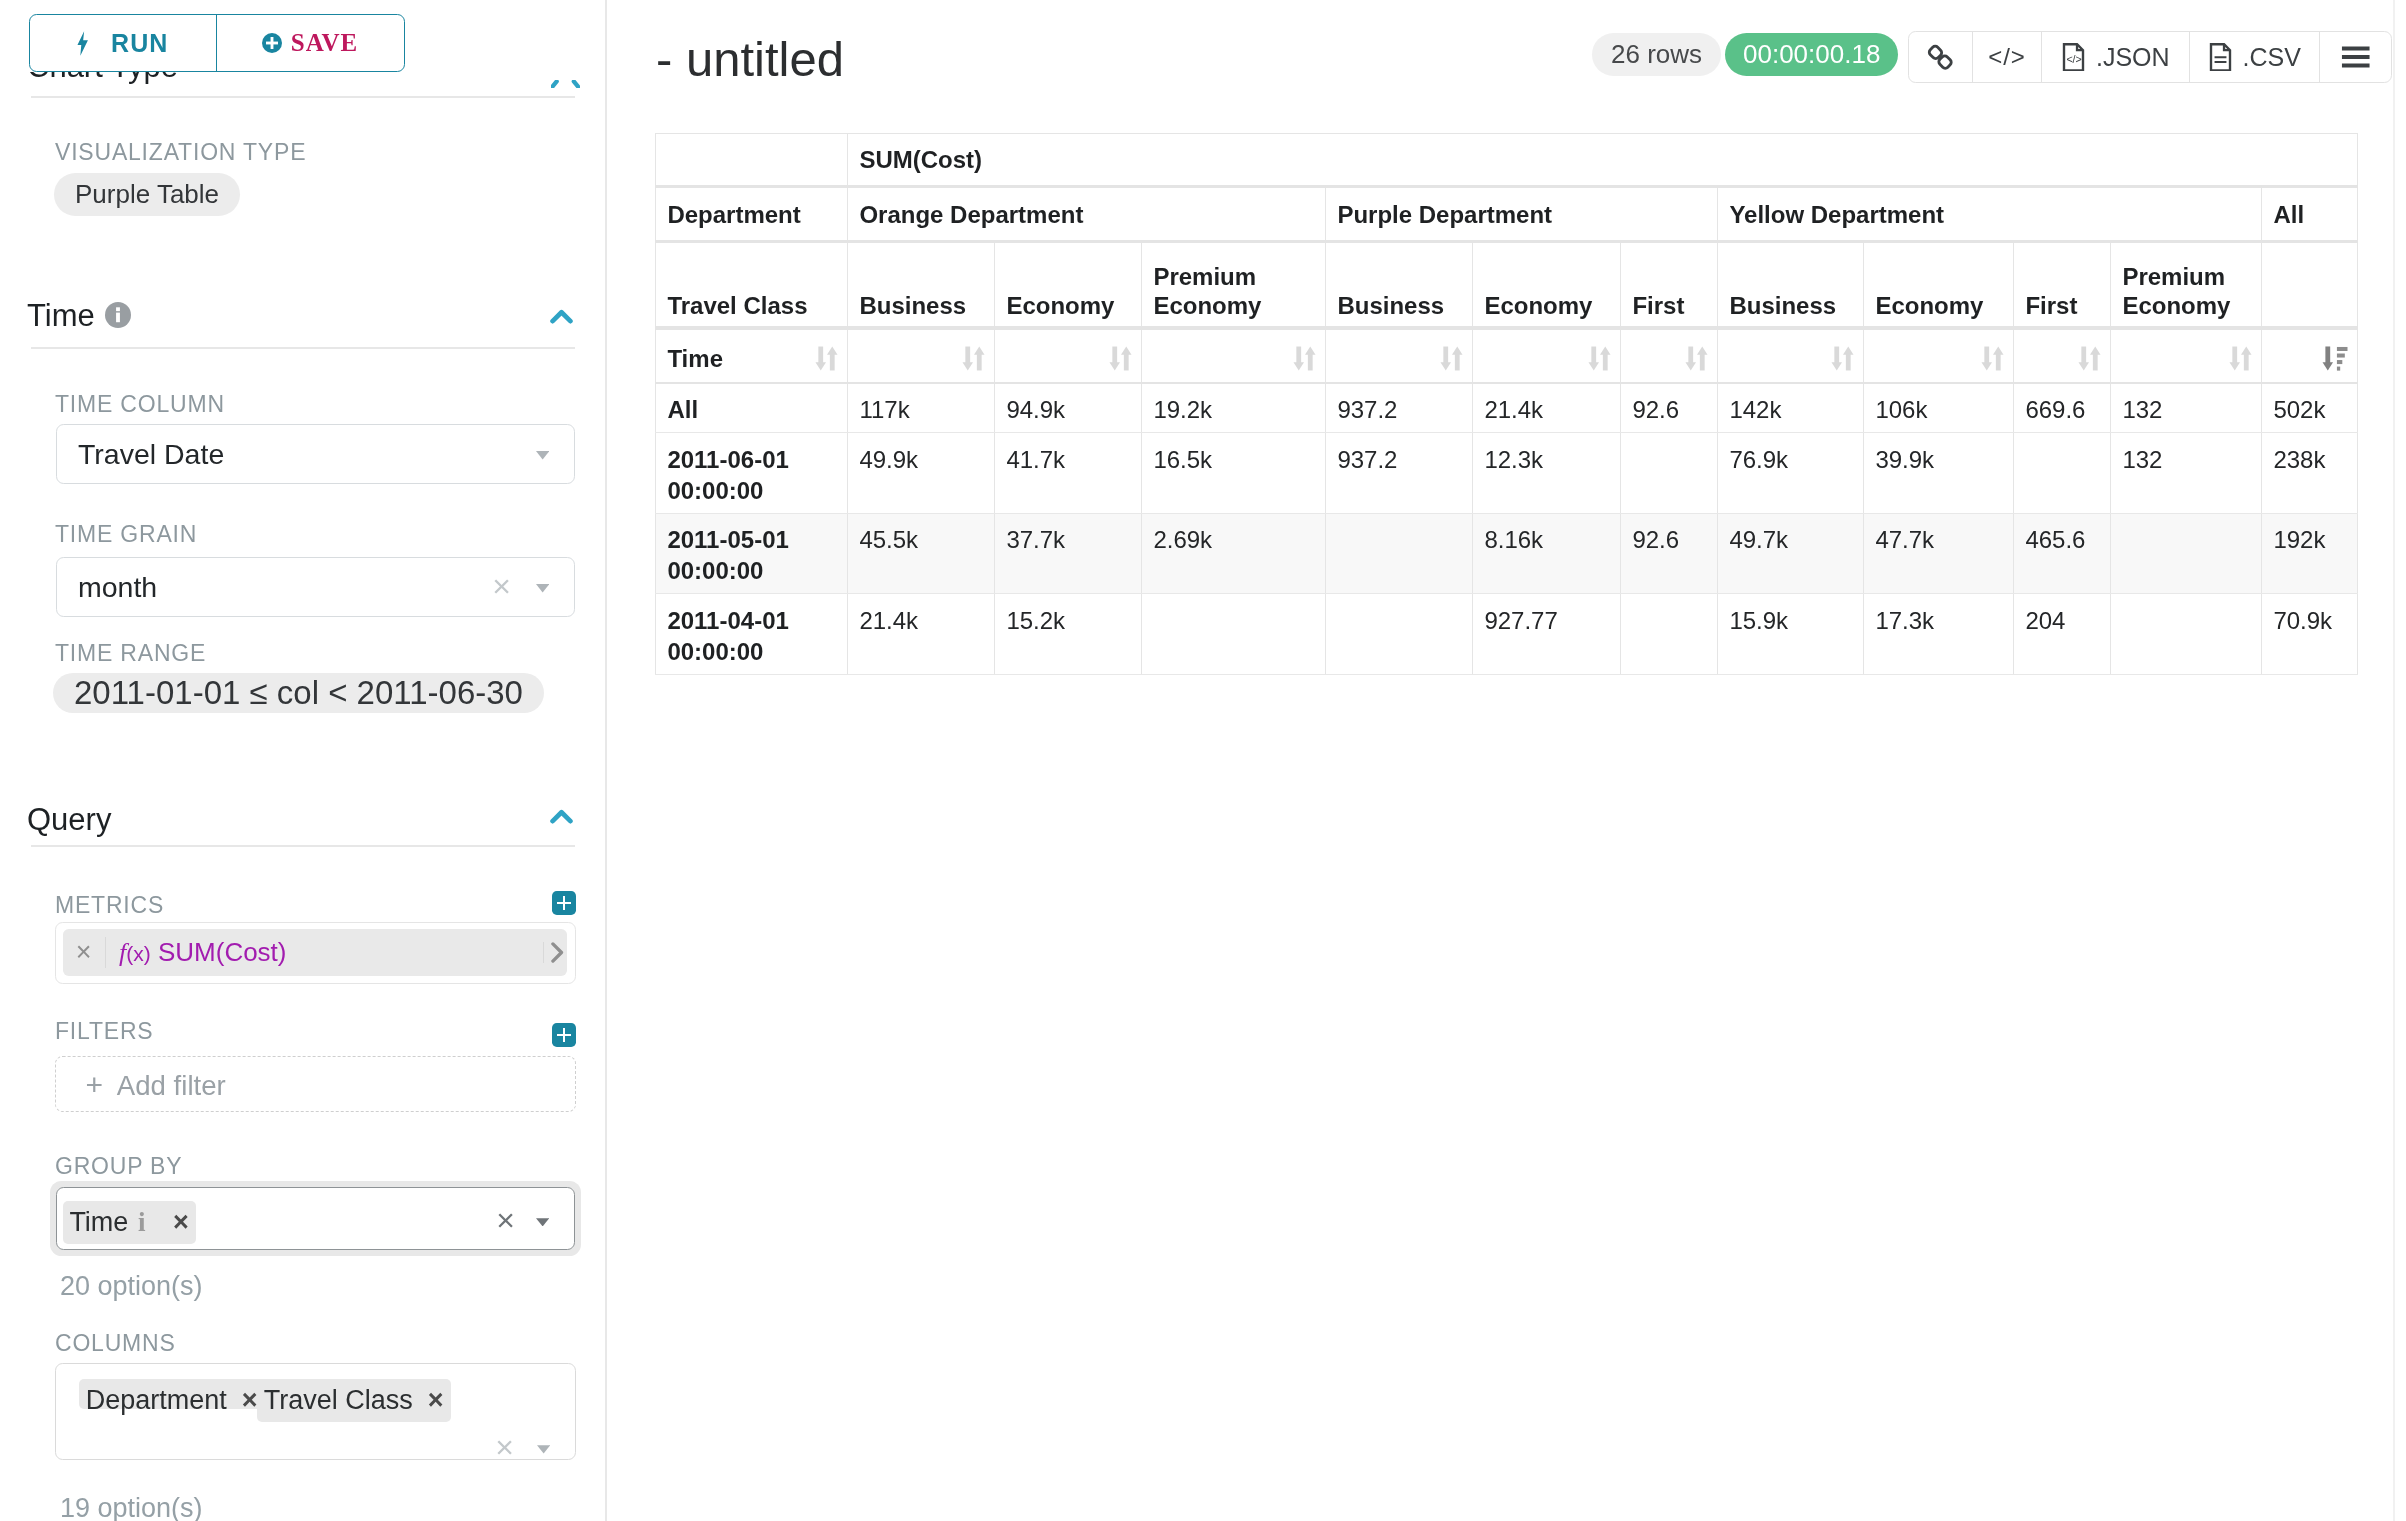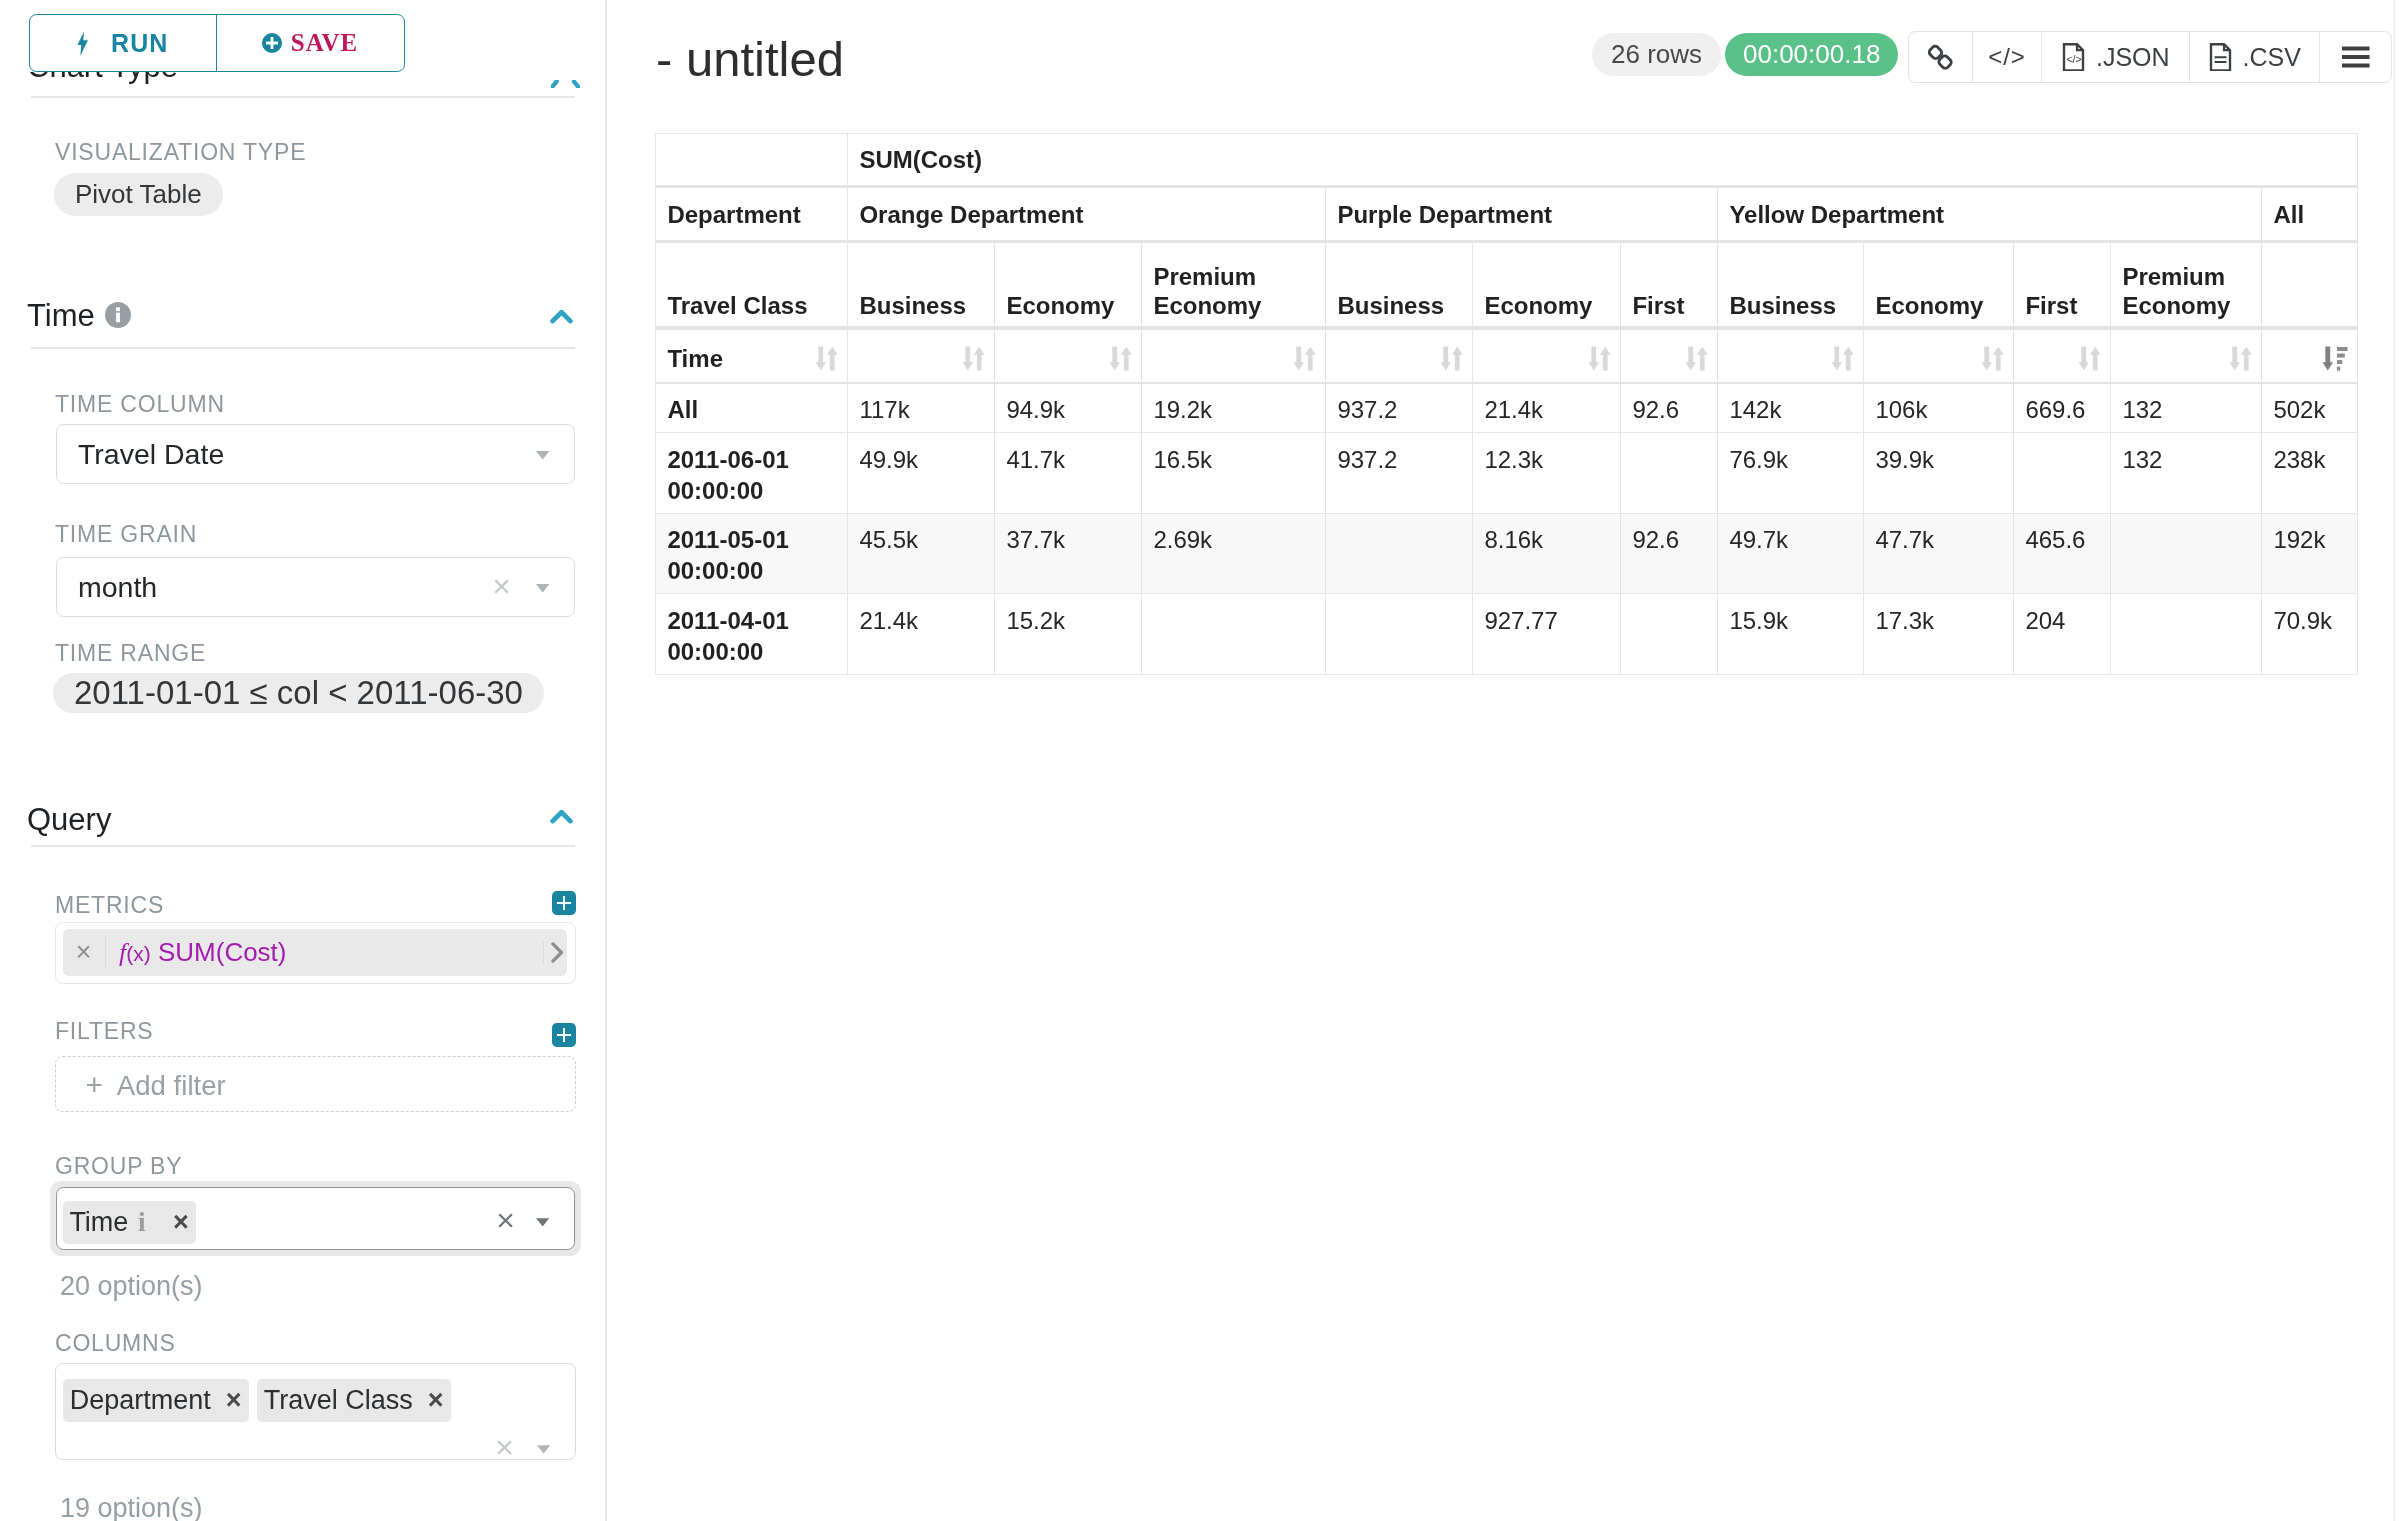--- a/index.html
+++ b/index.html
@@ -76,21 +76,21 @@
           <rect x="4.2" y="9" width="12.6" height="3" fill="#fff"></rect>
           <rect x="9" y="4.2" width="3" height="12.6" fill="#fff"></rect>
         </svg>
       <span style="margin-left:9px; font-size:25px; font-weight:700; letter-spacing:1px; color:#be185d;font-family:Liberation Serif, serif;">SAVE</span>
     </div>
   </div>
 
   <div class="hr" style="top:96px;"></div>
 
   <div class="label" style="top:139px;">VISUALIZATION TYPE</div>
-  <div class="pill" style="left:54px; top:173px; height:43px; line-height:43px; border-radius:21.4px; padding:0 21px;">Pivot Table</div>
+  <div class="pill" style="left:54px; top:173px; height:43px; line-height:43px; border-radius:21.4px; padding:0 21px;">Purple Table</div>
 
   <div class="sect-title" style="top:298px;">Time</div>
   <svg class="abs" style="left:105px; top:302px;" width="26" height="26" viewBox="0 0 27 27">
       <circle cx="13.5" cy="13.5" r="13.5" fill="#999ea2"></circle>
       <rect x="11.5" y="11" width="4" height="10" fill="#fff"></rect>
       <rect x="11.5" y="5.5" width="4" height="4" fill="#fff"></rect>
     </svg>
   <div class="chev" style="left:550px; top:309px;">
       <svg width="23" height="15" viewBox="0 0 24 16">
         <polyline points="2.5,13 12,3.5 21.5,13" fill="none" stroke="#2fa3c5" stroke-width="5" stroke-linecap="round" stroke-linejoin="round"></polyline>
@@ -150,21 +150,21 @@
     <div class="tag" style="left:5.7px; top:13.3px; height:43px; line-height:43px; padding:0 7.6px 0 6.7px;">Time<span style="color:#9b9b9b; font-weight:700; font-family:'Liberation Serif',serif; margin-left:9.5px;">i</span><span style="font-weight:700; color:#4a4a4a; margin-left:27.6px;">×</span></div>
     <div class="xclear" style="right:59px; top:14.3px; color:#6f7478;">×</div>
     <svg class="caret" style="right:25px; top:29.5px;" width="15" height="9.5" viewBox="0 0 16 10">
         <path d="M0 0 L16 0 L8 10 Z" fill="#6f7478"></path>
       </svg>
   </div>
   <div class="opts" style="top:1271px;">20 option(s)</div>
 
   <div class="label" style="top:1330px;">COLUMNS</div>
   <div class="abs" style="left:55px; top:1363px; width:521px; height:97px; border:1.9px solid #dadada; border-radius:7.6px;">
-    <div class="tag" style="left:7px; top:15px; height:43px; line-height:43px; padding:0 7.6px 0 6.7px;">Department<span style="font-weight:700; color:#4a4a4a; margin-left:15px;">×</span></div>
+    <div class="tag" style="left:23px; top:15px; height:30px; line-height:43px; padding:0 7.6px 0 6.7px;">Department<span style="font-weight:700; color:#4a4a4a; margin-left:15px;">×</span></div>
     <div class="tag" style="left:201px; top:15px; height:43px; line-height:43px; padding:0 7.6px 0 6.7px;">Travel Class<span style="font-weight:700; color:#4a4a4a; margin-left:15px;">×</span></div>
     <div class="xclear" style="right:61px; top:65px; color:#c3c8cb;">×</div>
     <svg class="caret" style="right:25px; top:81px;" width="15" height="9.5" viewBox="0 0 16 10">
         <path d="M0 0 L16 0 L8 10 Z" fill="#aeb4b8"></path>
       </svg>
   </div>
   <div class="opts" style="top:1493px;">19 option(s)</div>
 </div>
 <div id="divider"></div>
 <div class="abs" style="left:2393px; top:0; width:1.9px; height:1522px; background:#f1f1f1;"></div>

